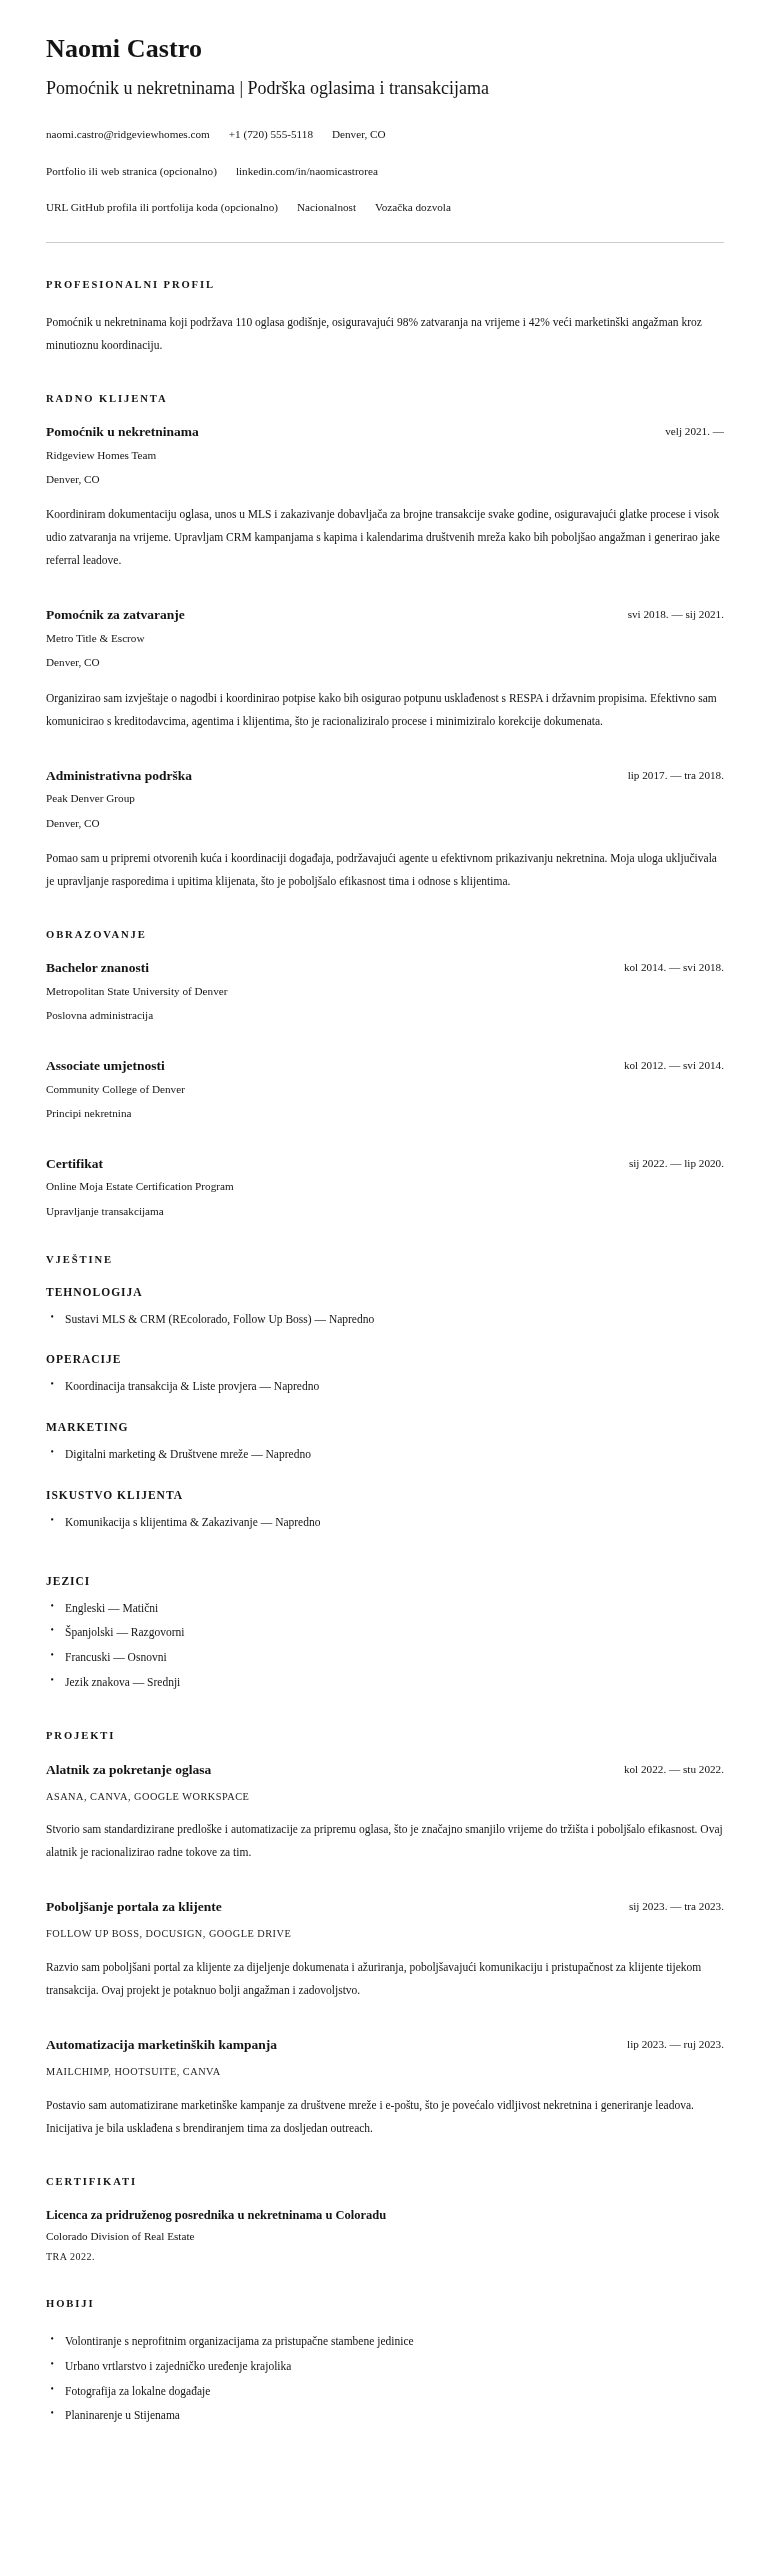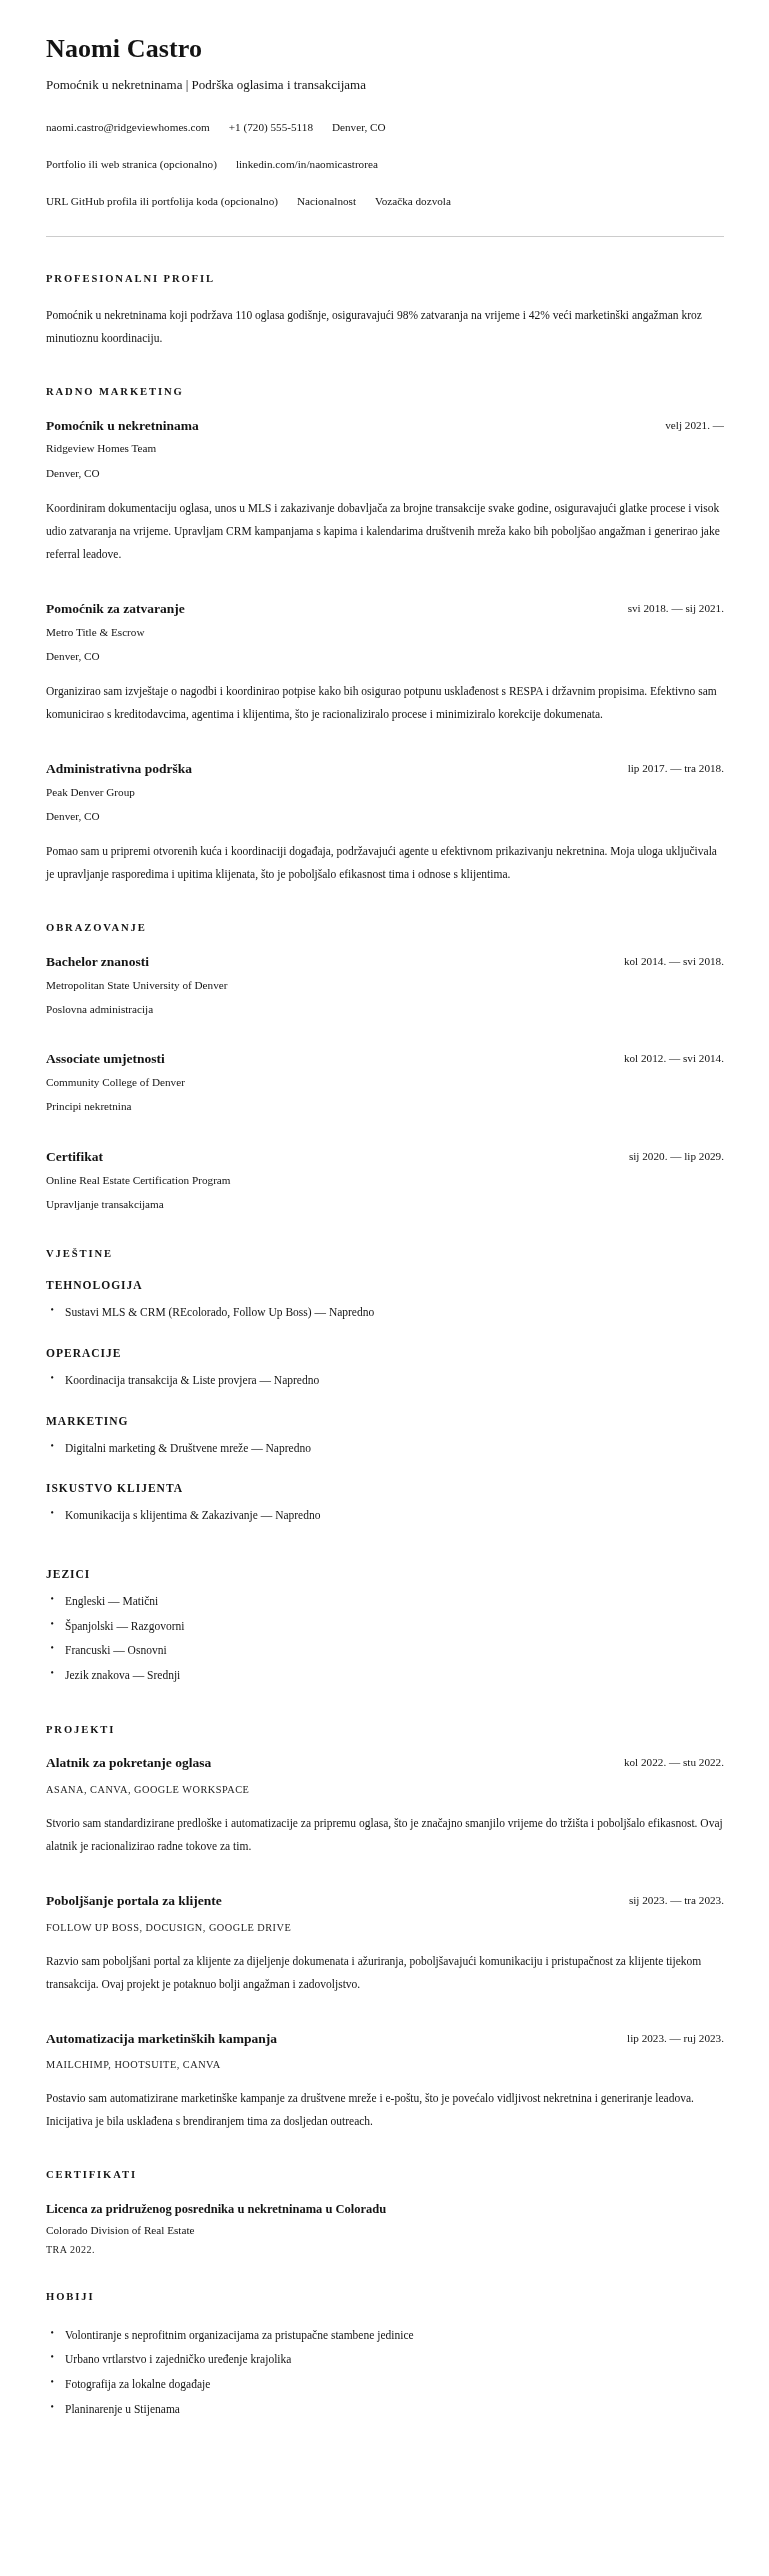--- a/index.html
+++ b/index.html
@@ -15,21 +15,21 @@
 
   
   .name {
     font-size: 26px;
     font-weight: 700;
     letter-spacing: 0.1px;
     margin: 0 0 13px 0;
     line-height: 1.1;
   }
   .headline {
-    font-size: 13px;
+    font-size: 18px;
     margin: 0 0 27px 0;
     line-height: 1.3;
   }
   .contact-row {
     display: flex;
     flex-wrap: wrap;
     gap: 12px 19px;
     font-size: 11.2px;
     margin-bottom: 21px;
     line-height: 1.4;
@@ -156,21 +156,21 @@
 
   <hr class="divider">
 </header>
 
 <section class="section">
   <h2 class="section-heading">PROFESIONALNI PROFIL</h2>
   <p class="para profile-para">Pomoćnik u nekretninama koji podržava 110 oglasa godišnje, osiguravajući 98% zatvaranja na vrijeme i 42% veći marketinški angažman kroz minutioznu koordinaciju.</p>
 </section>
 
 <section class="section">
-  <h2 class="section-heading">RADNO MARKETING</h2>
+  <h2 class="section-heading">RADNO KLIJENTA</h2>
 
   <div class="entry">
     <div class="entry-head">
       <h3 class="entry-title">Pomoćnik u nekretninama</h3>
       <span class="entry-date">velj 2021. —</span>
     </div>
     <div class="entry-sub">Ridgeview Homes Team</div>
     <div class="entry-sub">Denver, CO</div>
     <p class="para">Koordiniram dokumentaciju oglasa, unos u MLS i zakazivanje dobavljača za brojne transakcije svake godine, osiguravajući glatke procese i visok udio zatvaranja na vrijeme. Upravljam CRM kampanjama s kapima i kalendarima društvenih mreža kako bih poboljšao angažman i generirao jake referral leadove.</p>
   </div>
@@ -213,23 +213,23 @@
       <h3 class="entry-title">Associate umjetnosti</h3>
       <span class="entry-date">kol 2012. — svi 2014.</span>
     </div>
     <div class="entry-sub">Community College of Denver</div>
     <div class="entry-sub">Principi nekretnina</div>
   </div>
 
   <div class="entry">
     <div class="entry-head">
       <h3 class="entry-title">Certifikat</h3>
-      <span class="entry-date">sij 2020. — lip 2029.</span>
-    </div>
-    <div class="entry-sub">Online Real Estate Certification Program</div>
+      <span class="entry-date">sij 2022. — lip 2020.</span>
+    </div>
+    <div class="entry-sub">Online Moja Estate Certification Program</div>
     <div class="entry-sub">Upravljanje transakcijama</div>
   </div>
 </section>
 
 <section class="section">
   <h2 class="section-heading">VJEŠTINE</h2>
 
   <div class="skill-group first">
     <h3 class="skill-label">TEHNOLOGIJA</h3>
     <ul class="bullets">

